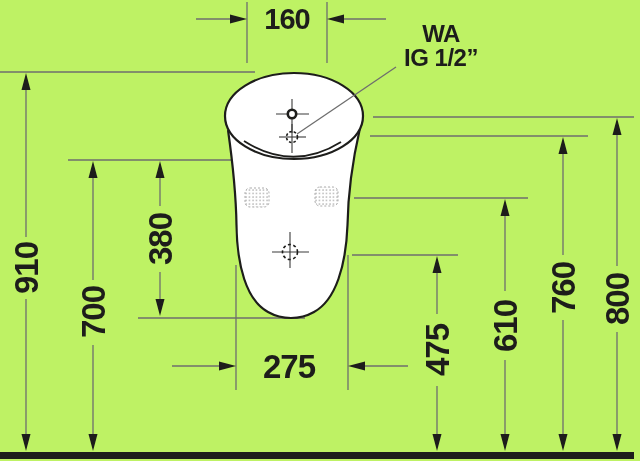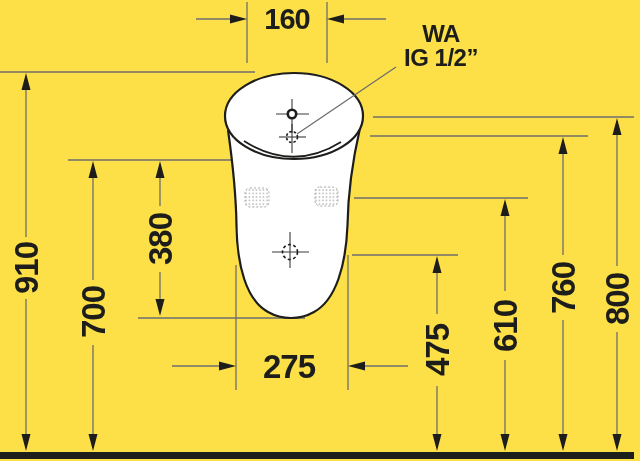--- a/index.html
+++ b/index.html
@@ -1,20 +1,20 @@
 <!DOCTYPE html>
 <html><head>
 <meta charset="utf-8">
 <style>
   html, body { margin: 0; padding: 0; background: #ffffff; }
   .canvas {
     position: relative;
     width: 640px;
     height: 461px;
-    background: #fde047;
+    background: #bef264;
     overflow: hidden;
     font-family: "Liberation Sans", sans-serif;
   }
   svg { display: block; }
   svg text {
     font-family: "Liberation Sans", sans-serif;
     font-weight: bold;
     fill: #1d1d1b;
   }
   .dim-num  { font-size: 33px; letter-spacing: -1px; }

